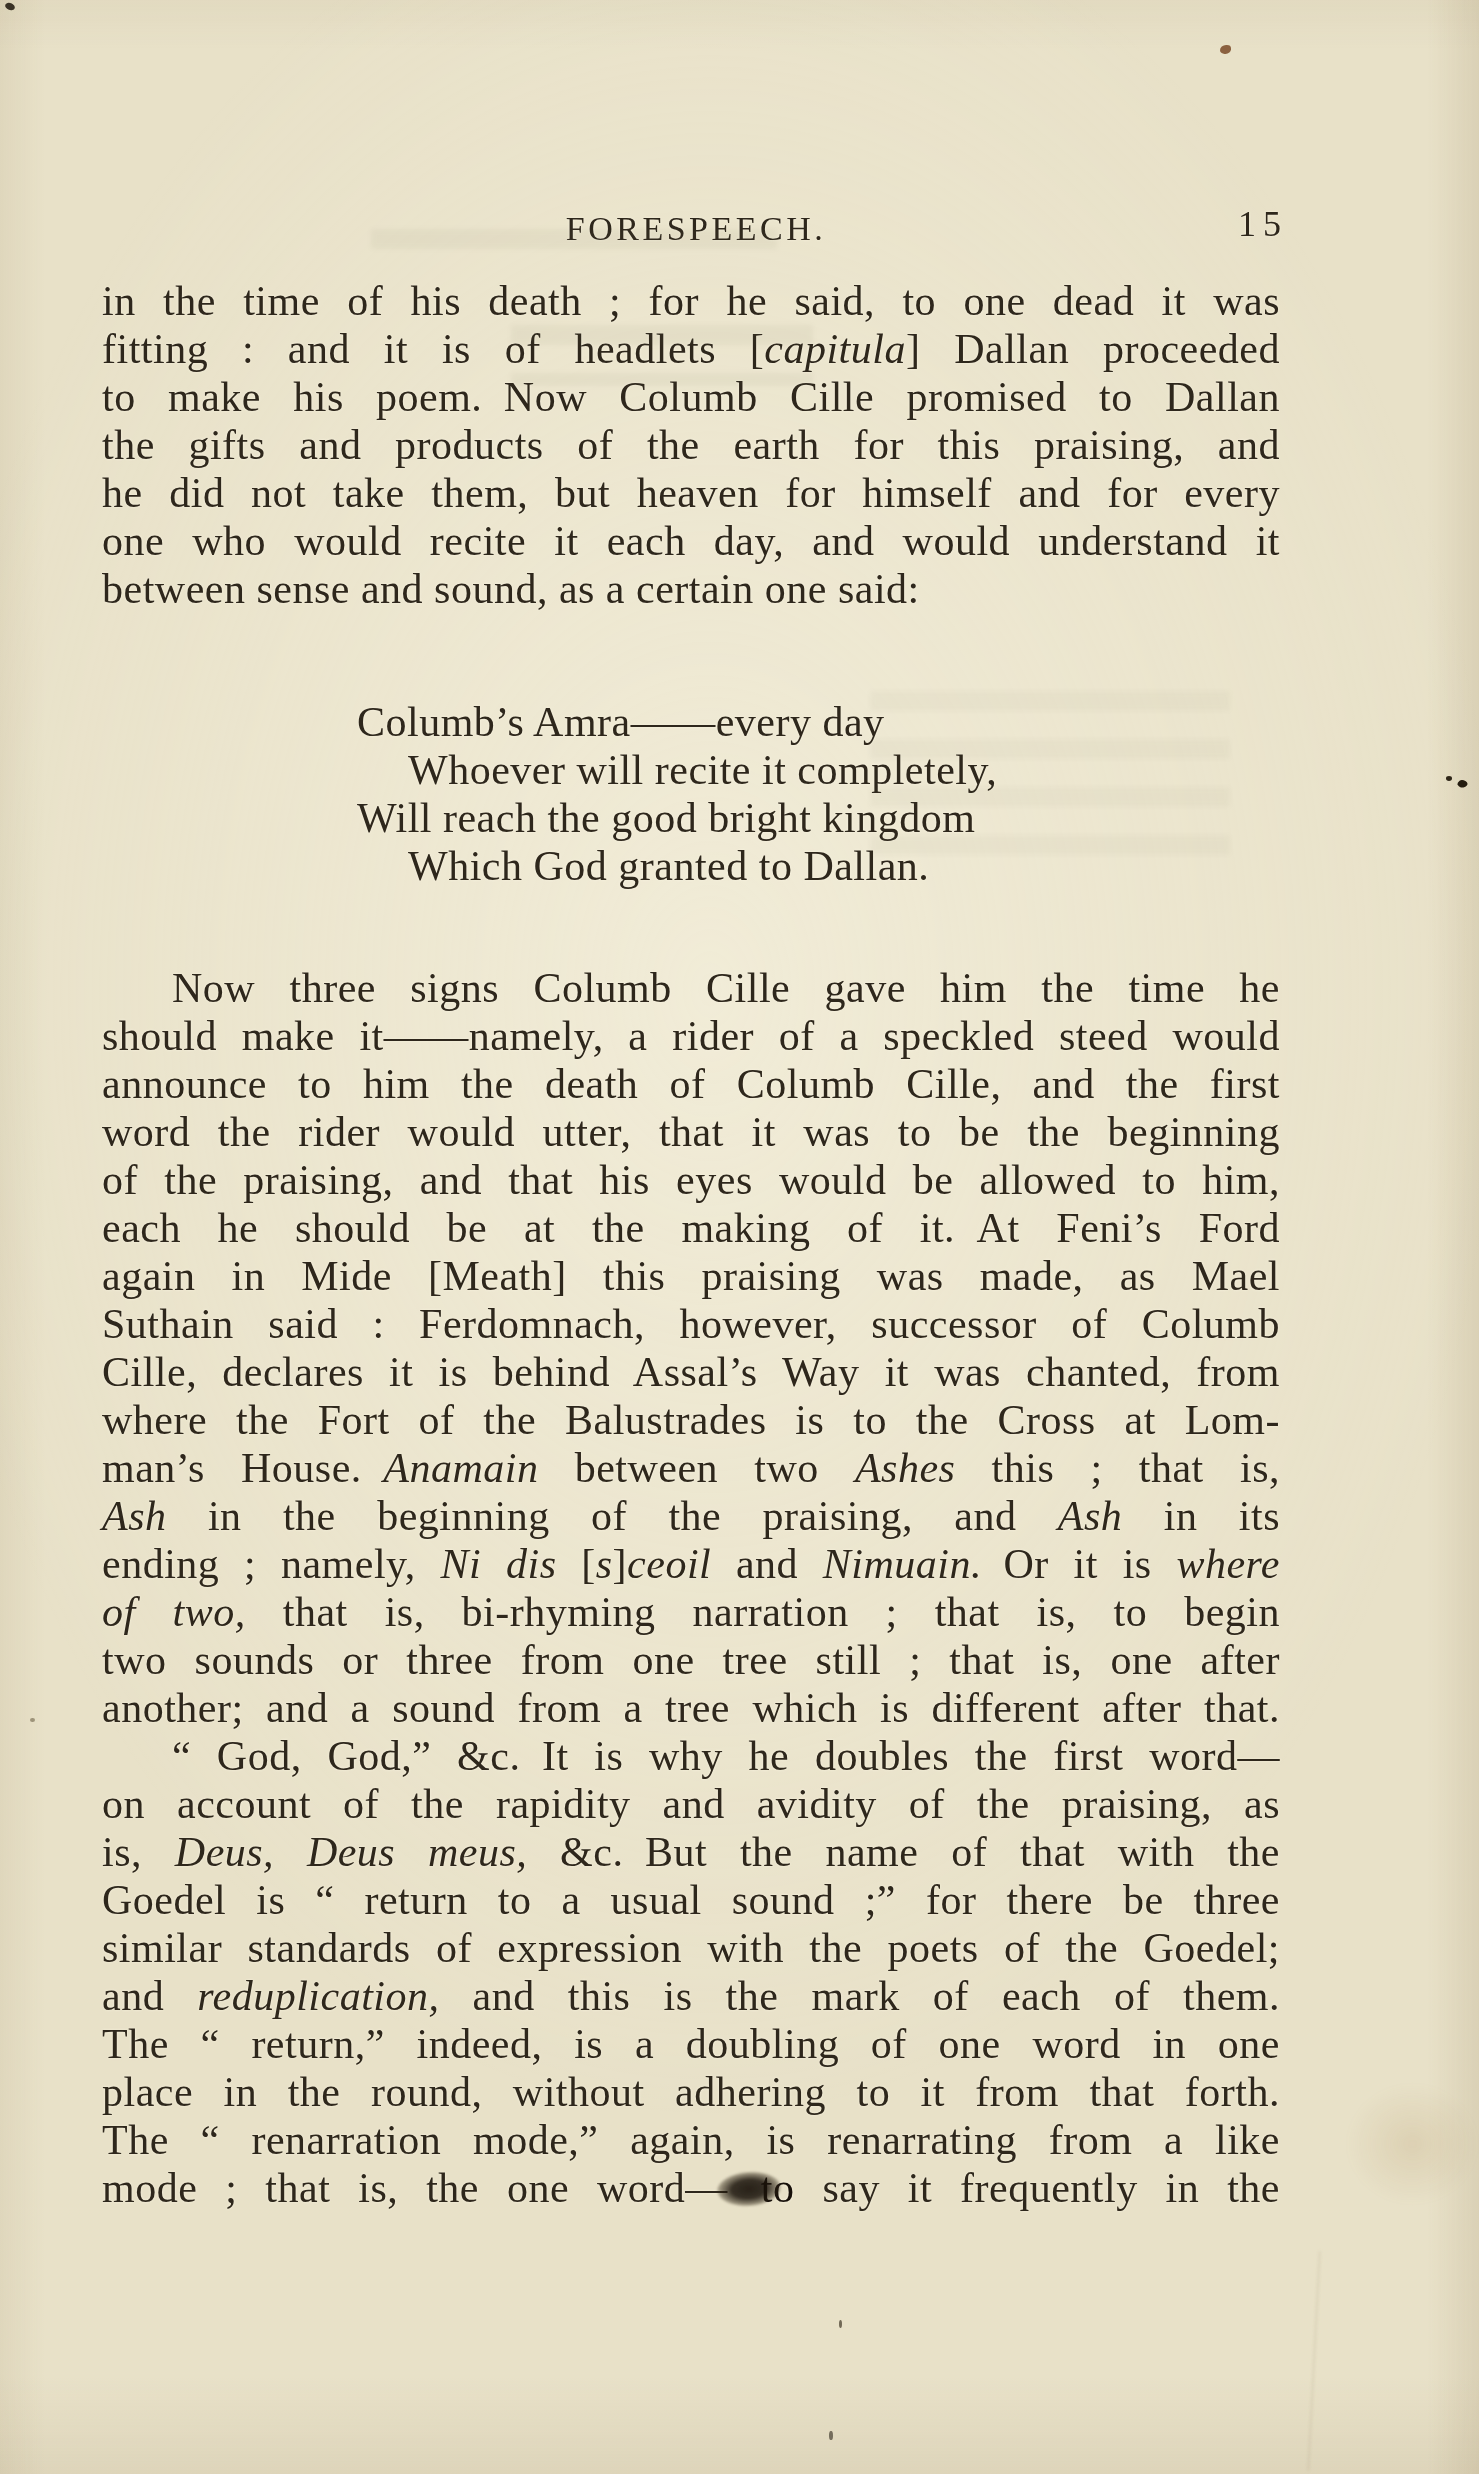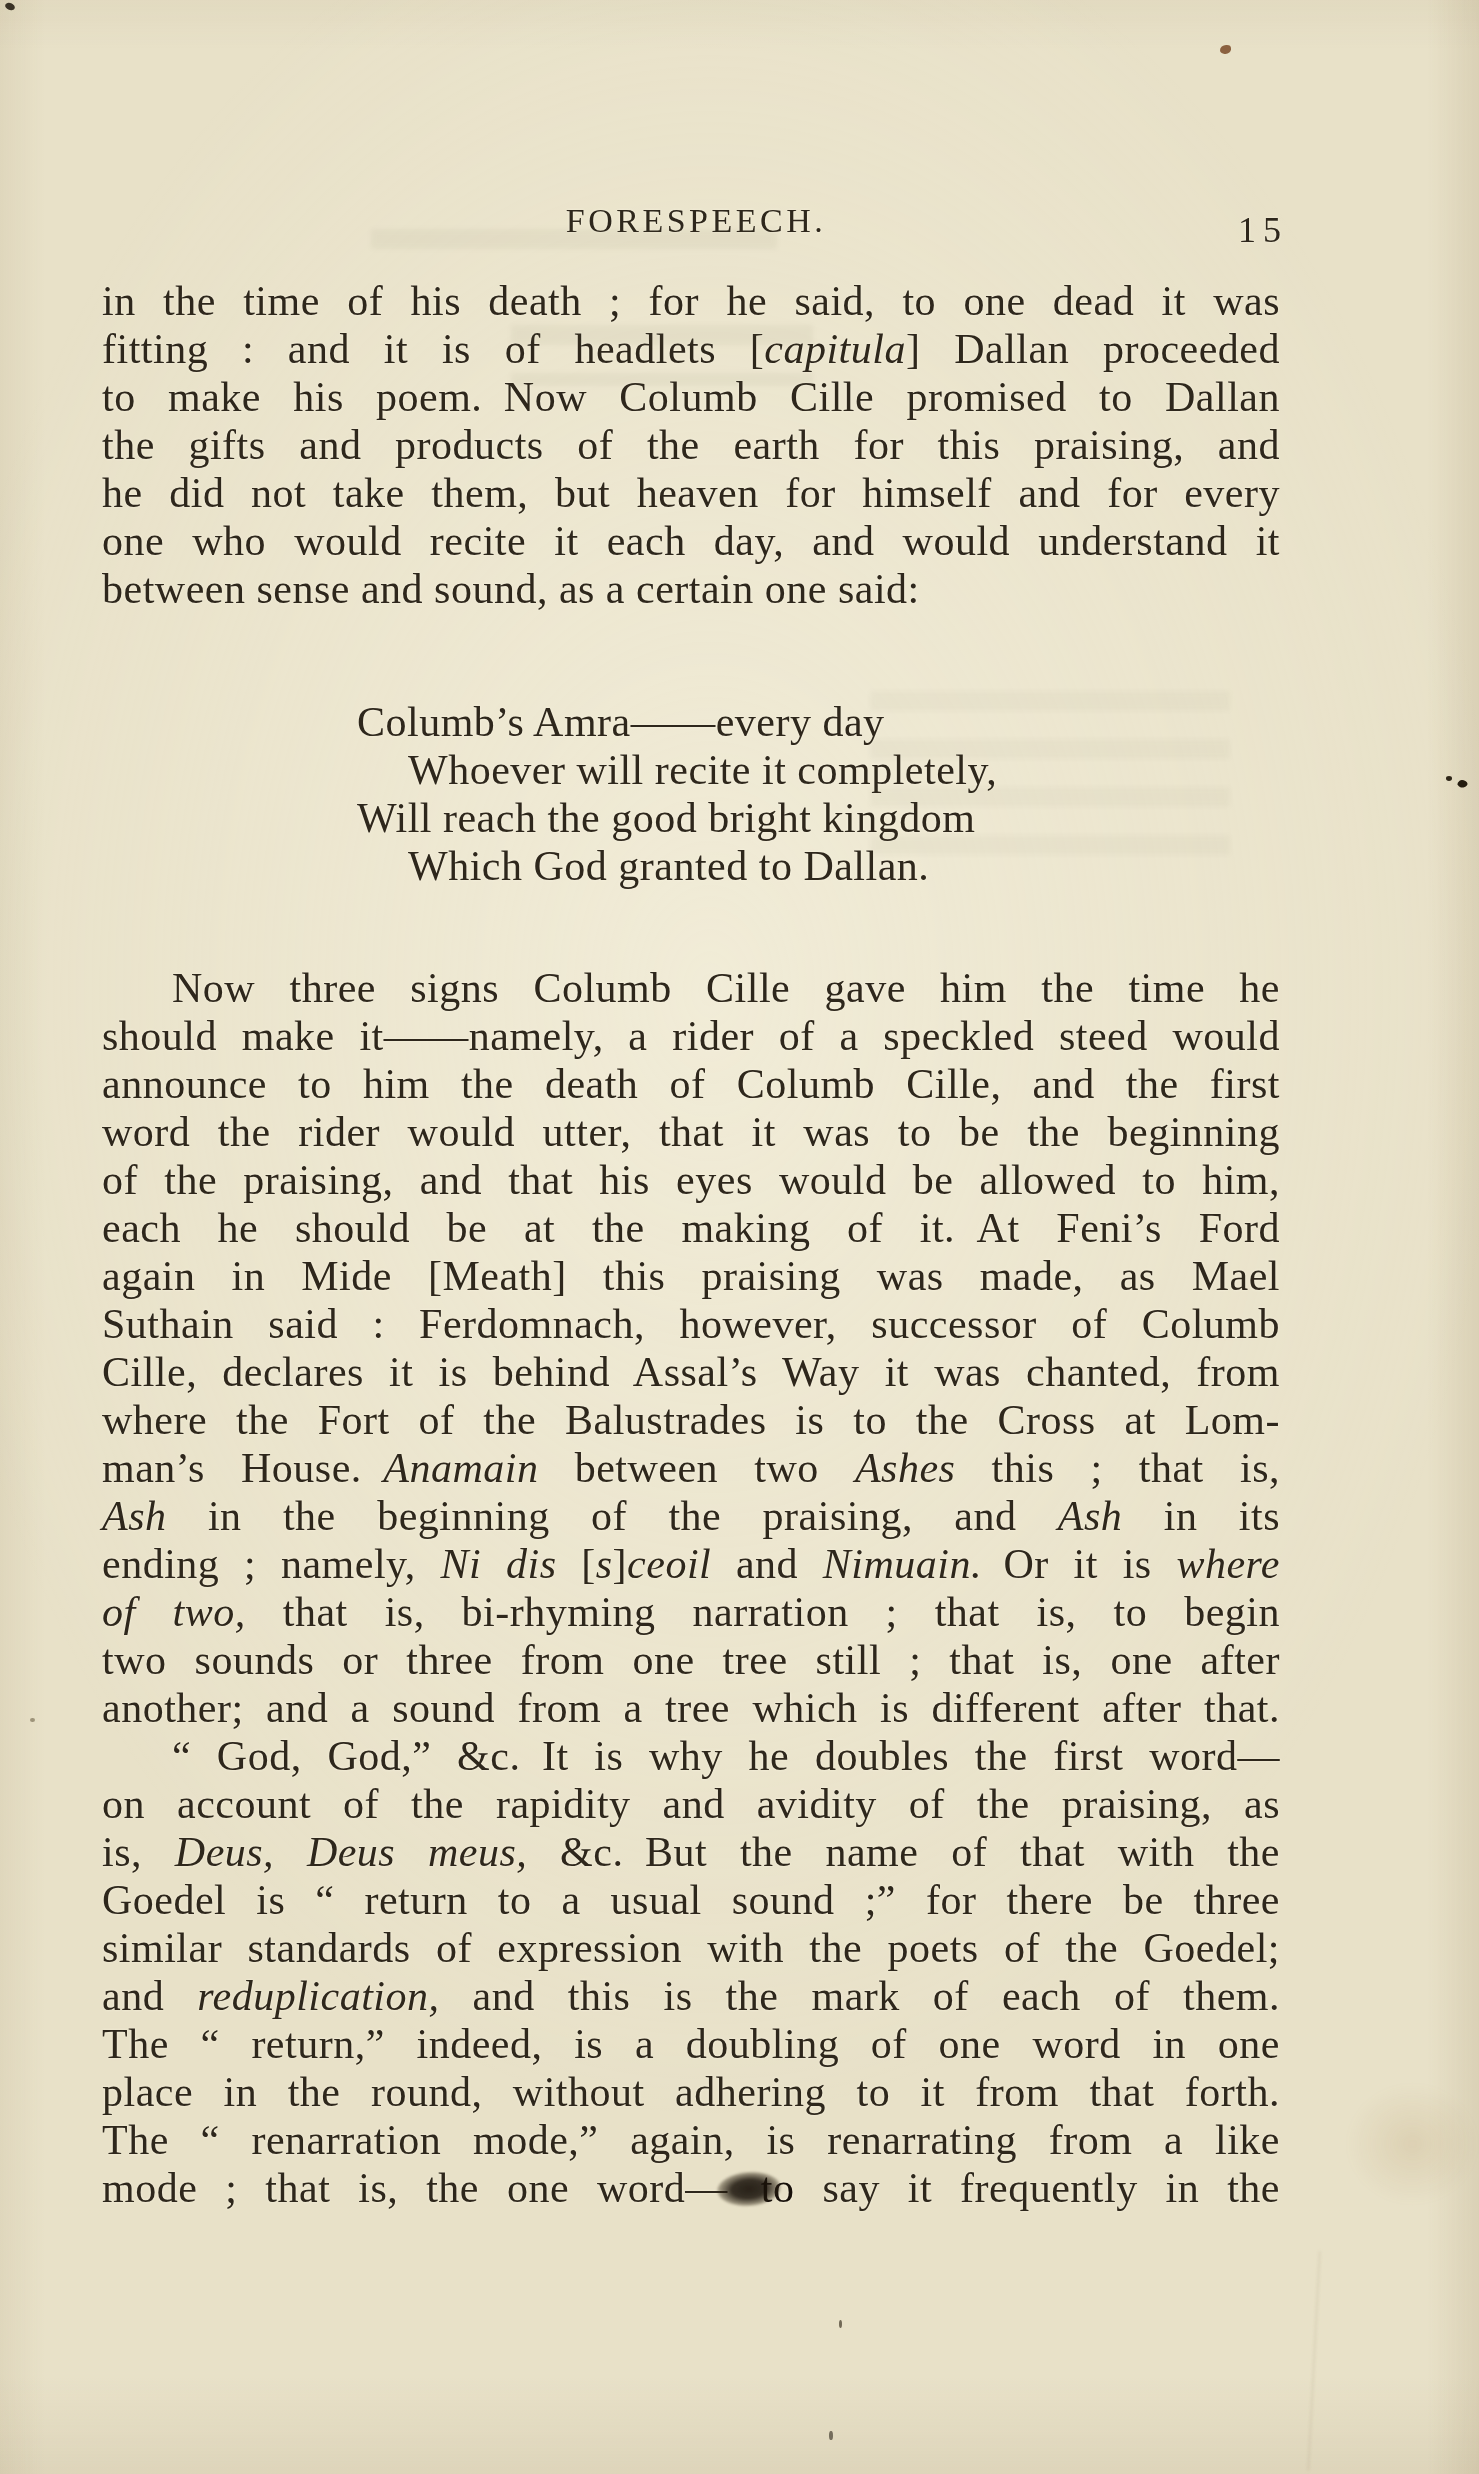--- a/index.html
+++ b/index.html
@@ -10,33 +10,32 @@
     background-color: #e8e1c8;
     background-image:
       radial-gradient(ellipse 1102px 1567px at 48% 40%, rgba(255,252,238,0.40), rgba(255,252,238,0) 72%),
       linear-gradient(to right, rgba(145,124,86,0.10) 0%, rgba(145,124,86,0) 3%, rgba(145,124,86,0) 96.5%, rgba(145,124,86,0.16) 100%),
       linear-gradient(to bottom, rgba(145,124,86,0.07) 0%, rgba(145,124,86,0) 2%, rgba(145,124,86,0) 96%, rgba(145,124,86,0.12) 100%);
     font-family: "Liberation Serif", "DejaVu Serif", serif;
     color: #2e271c;
   }
 
   .running-header {
-    position: absolute; left: 102px; top: 200px; width: 1178px; height: 52px; text-decoration: underline;
+    position: absolute; left: 102px; top: 208px; width: 1178px; height: 52px; text-decoration: underline;
   }
   .header-title {
     position: absolute; left: 594px; top: 0; transform: translateX(-50%);
     font-size: 34px; line-height: 41px; letter-spacing: 3.5px;
     white-space: nowrap;
     text-shadow: 0 0 2.9px rgba(252,247,230,0.8);
   }
   .page-number {
     position: absolute; left: 1136px; top: -4.6px;
     font-size: 36px; line-height: 43px; letter-spacing: 7px;
     text-shadow: 0 0 2.9px rgba(252,247,230,0.8);
-    margin-top: 14px;
   }
 
   .text-block {
     position: absolute; left: 102px; top: 277px; width: 1178px;
     font-size: 42px; line-height: 48px; letter-spacing: 0.5px;
     text-shadow: 0 0 2.9px rgba(252,247,230,0.8);
   }
   .line {
     text-align: justify;
     text-align-last: justify;

